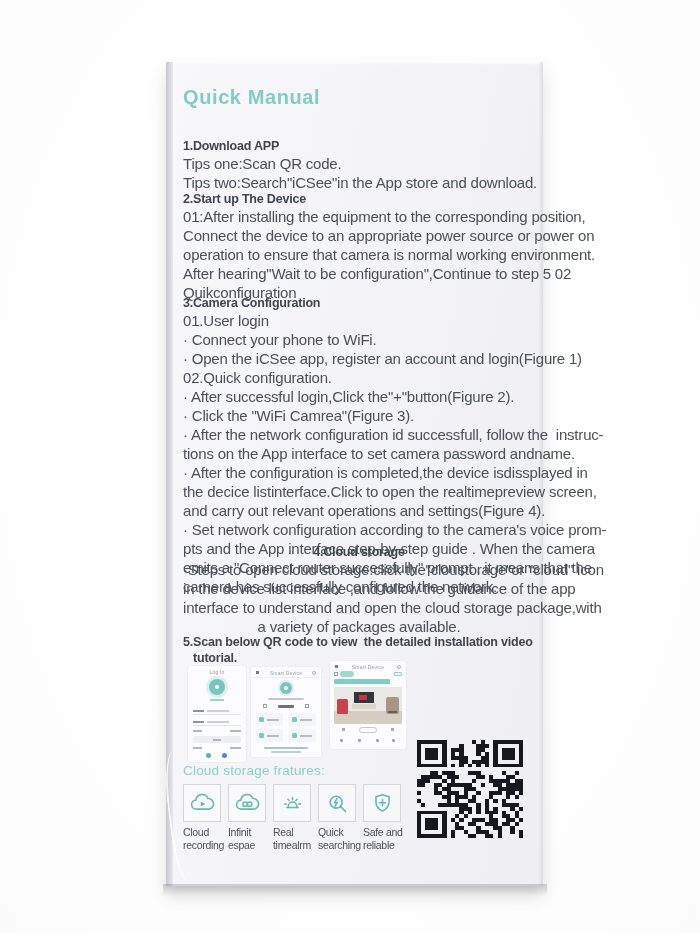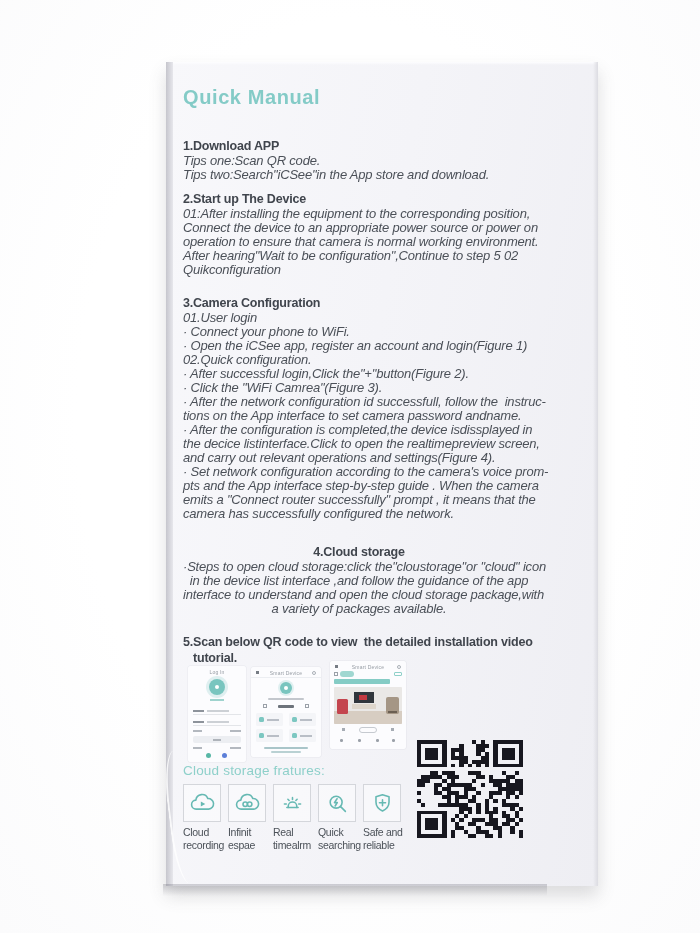--- a/index.html
+++ b/index.html
@@ -5,21 +5,21 @@
   * { margin:0; padding:0; box-sizing:border-box; }
   html,body { width:700px; height:933px; }
   body {
     position:relative; overflow:hidden;
     background: radial-gradient(ellipse at 50% 45%, #ffffff 55%, #fbfbfc 100%);
     font-family:"Liberation Sans", sans-serif;
   }
 
   
   .box {
-    position:absolute; left:166px; top:62px; width:432px; height:824px;
+    position:absolute; left:166px; top:62px; width:377px; height:824px;
     background:linear-gradient(100deg,#f8f8fb 0%,#f4f4f8 45%,#eeeef3 100%);
     box-shadow:0 10px 16px rgba(70,70,80,.18);
   }
   .box::before { content:''; position:absolute; top:0; left:0; right:0; height:3px;
     background:linear-gradient(to bottom,#fdfdff,rgba(255,255,255,0)); }
   .edge-left  { position:absolute; left:0; top:0; width:7px; height:100%;
     background:linear-gradient(to right,#c6c6cd,#e7e7ec); }
   .edge-right { position:absolute; right:0; top:0; width:5px; height:100%;
     background:linear-gradient(to left,#dcdce2,rgba(238,238,243,0)); }
   .bottom-shadow { position:absolute; left:163px; top:884px; width:384px; height:12px;
@@ -28,22 +28,22 @@
     border-left:2px solid rgba(255,255,255,.8); border-radius:50%/42%;
     transform:rotate(-7deg); }
 
   
   .content { position:absolute; left:17px; top:0; width:352px; }
   .title { position:absolute; left:0; top:24px; font-size:20px; font-weight:700;
     letter-spacing:.6px; color:#84cbc7; }
   .section { position:absolute; left:0; width:352px; color:#4b5058; }
   .section .h { font-size:12.5px; font-weight:700; letter-spacing:-.2px;
     color:#40454d; line-height:16px; white-space:pre; }
-  .section .b { font-size:13px; letter-spacing:-.2px; line-height:14px;
-    white-space:pre; color:#4b5058;font-style:italic; }
+  .section .b { font-size:15px; letter-spacing:-.2px; line-height:19px;
+    white-space:pre; color:#4b5058; }
   .h-indent { padding-left:10px; }
   .s1 { top:76px; }  .s2 { top:129px; }  .s3 { top:233px; }
   .s4 { top:482px;text-align:center; } .s5 { top:572px; }
 
   
   .fig { position:absolute; background:#fcfcfe; border-radius:2px;
     box-shadow:0 0 0 .5px rgba(120,125,135,.10); }
   .fig1 { left:22px;  top:604px; width:58px; height:96px; }
   .fig2 { left:85px;  top:605px; width:70px; height:90px; }
   .fig3 { left:164px; top:599px; width:76px; height:88px; }

